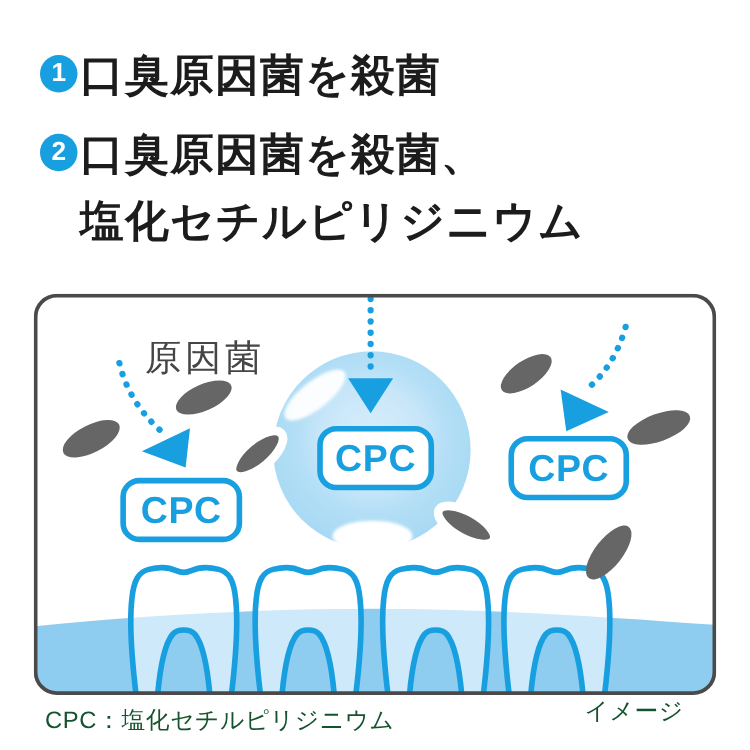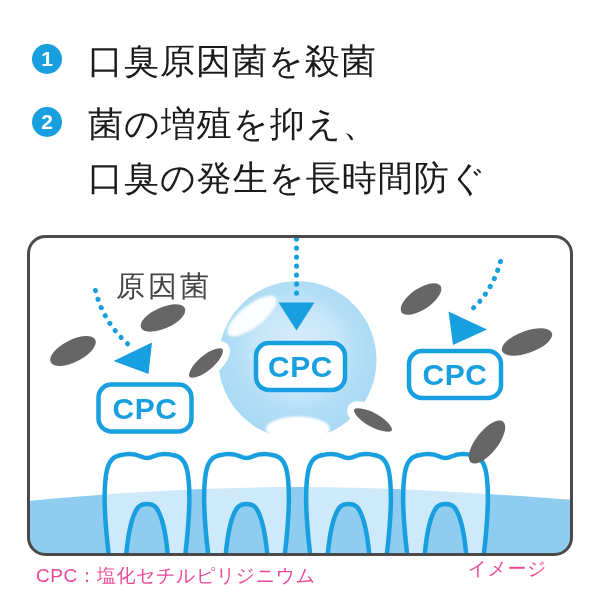--- a/index.html
+++ b/index.html
@@ -12,25 +12,25 @@
   body{
     width:600px;height:600px;background:#ffffff;position:relative;overflow:hidden;
     font-family:"Liberation Sans","DejaVu Sans",sans-serif;
   }
   .abs{position:absolute;}
   .badge{
     width:30px;height:30px;border-radius:50%;background:var(--accent);
     color:#fff;font-weight:800;font-size:21px;line-height:30px;text-align:center;
   }
   .headline{
-    color:var(--ink);font-weight:400;font-size:35px;line-height:37px;
-    letter-spacing:1px;white-space:nowrap;margin-left:24px;
+    color:var(--ink);font-weight:700;font-size:35px;line-height:37px;
+    letter-spacing:1px;white-space:nowrap;
   }
   .caption{
-    color:#ec4899;font-size:19px;letter-spacing:0.5px;white-space:nowrap;
+    color:#14532d;font-size:19px;letter-spacing:0.5px;white-space:nowrap;
   }
   .tooth-fill{fill:#ffffff;}
   .tooth-under{fill:#CEE9F9;}
   .tooth-line{fill:none;stroke:var(--accent);stroke-width:4.5;stroke-linejoin:round;stroke-linecap:round;}
   .cpc-box{fill:#ffffff;stroke:var(--accent);stroke-width:4.5;}
   .cpc-text{
     fill:var(--accent);font-weight:800;font-size:30px;letter-spacing:0.5px;
     text-anchor:middle;font-family:"Liberation Sans","DejaVu Sans",sans-serif;
   }
   .dots{fill:none;stroke:var(--accent);stroke-width:5;stroke-linecap:round;stroke-dasharray:0.2 8.8;}
@@ -42,22 +42,22 @@
     font-family:"Liberation Sans","DejaVu Sans",sans-serif;
   }
 </style>
 </head>
 <body>
 
 <div class="abs badge" style="left:32px;top:44px;">1</div>
 <div class="abs headline" style="left:64px;top:42px;">口臭原因菌を殺菌</div>
 
 <div class="abs badge" style="left:32px;top:107px;">2</div>
-<div class="abs headline" style="left:64px;top:105px;">菌の増殖を抑え、</div>
-<div class="abs headline" style="left:64px;top:159px;">口臭の発生を長時間防ぐ</div>
+<div class="abs headline" style="left:64px;top:105px;">口臭原因菌を殺菌、</div>
+<div class="abs headline" style="left:64px;top:159px;">塩化セチルピリジニウム</div>
 
 <svg class="abs" style="left:27px;top:235px;" width="546" height="322" viewBox="27 235 546 322">
   <defs>
     <radialGradient id="bubbleGrad" cx="0.5" cy="0.44" r="0.62">
       <stop offset="0" stop-color="#D8EEFB"></stop>
       <stop offset="0.42" stop-color="#C8E6F9"></stop>
       <stop offset="0.6" stop-color="#B4DFF6"></stop>
       <stop offset="1" stop-color="#A3D7F3"></stop>
     </radialGradient>
     <filter id="soft" x="-30%" y="-30%" width="160%" height="160%">

